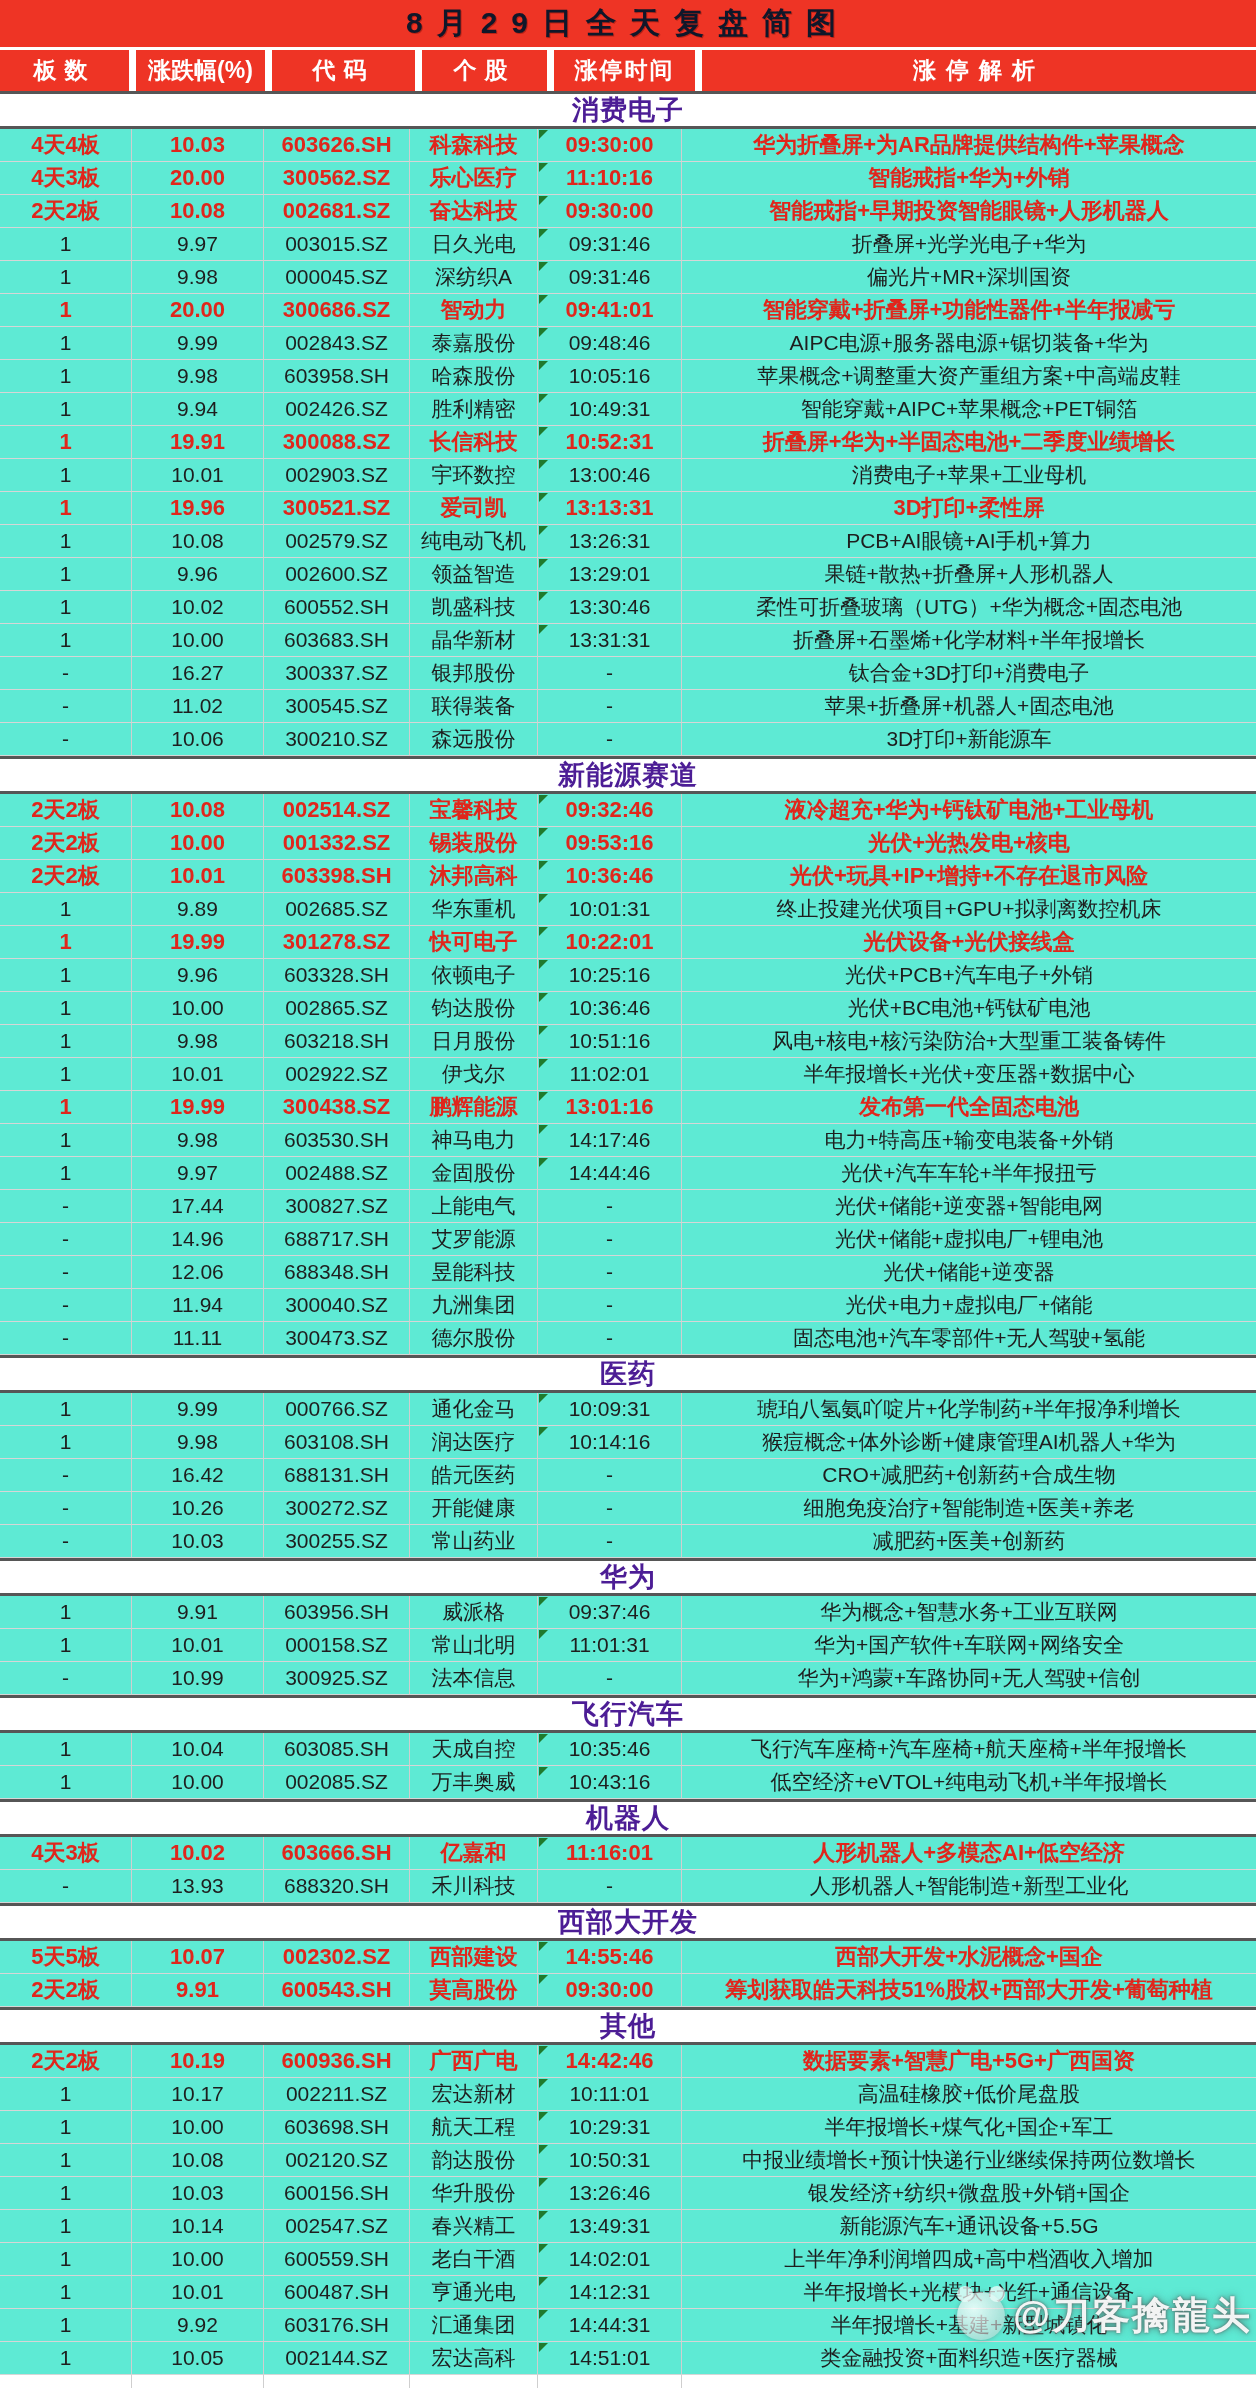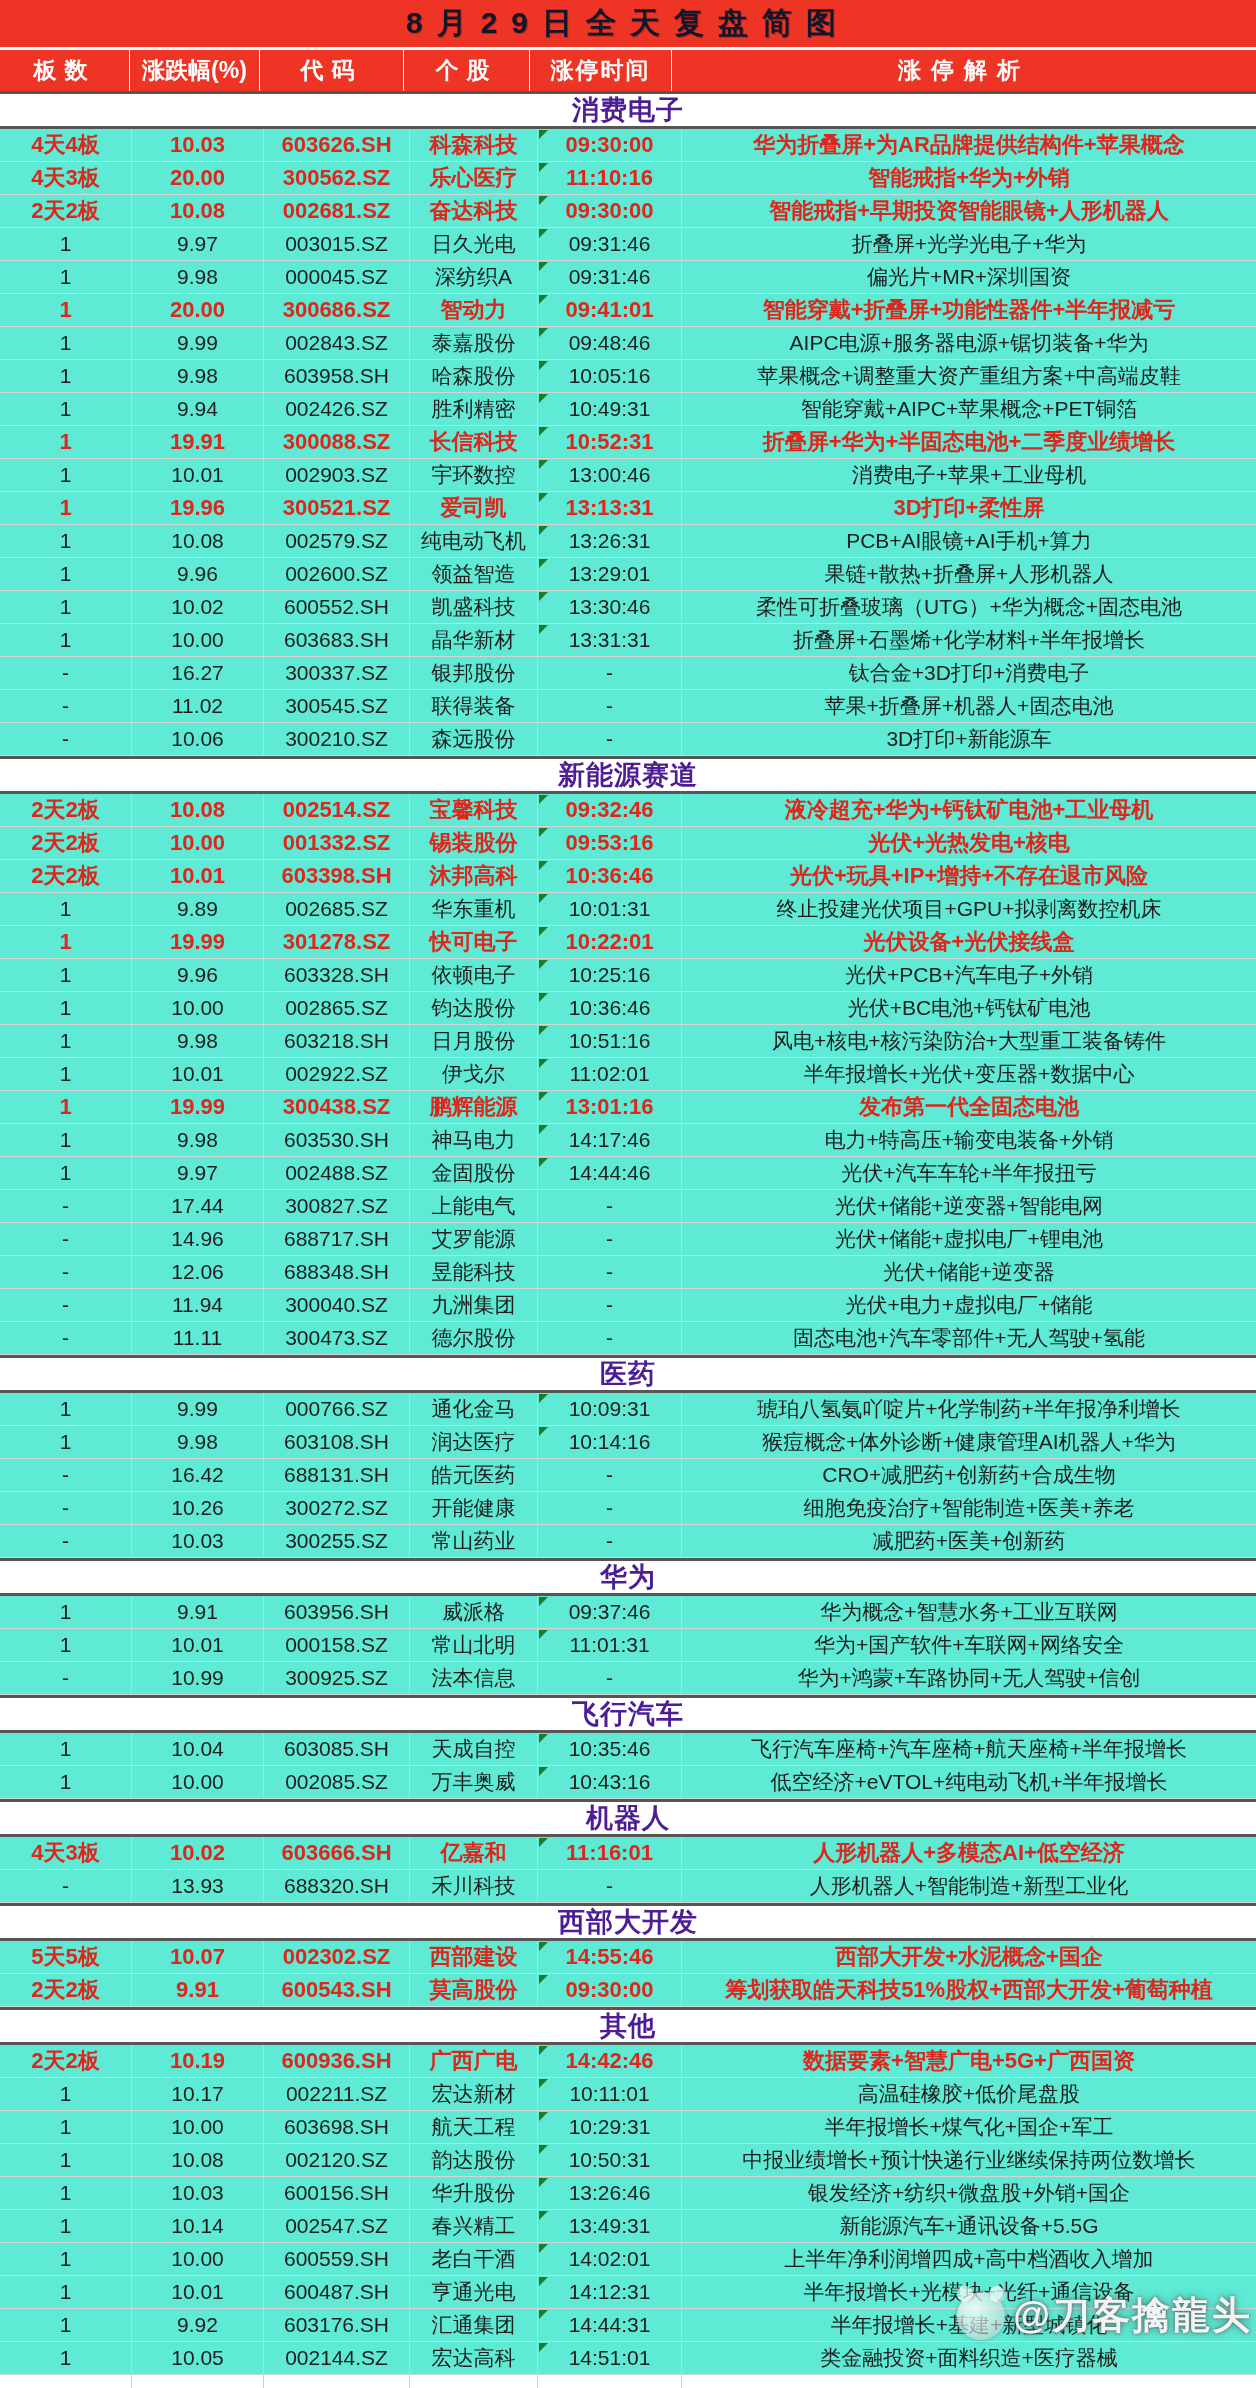--- a/index.html
+++ b/index.html
@@ -7,21 +7,21 @@
     width:1256px;height:2388px;position:relative;background:#ffffff;
     font-family:"Liberation Sans","DejaVu Sans",sans-serif;overflow:hidden;
   }
   
   .banner{
     height:47px;background:#ee3425;color:#0f172a;display:flex;align-items:center;justify-content:center;
     font-size:30px;font-weight:bold;letter-spacing:14px;border-bottom:3px solid #ffffff;
     text-shadow:1px 1px 0 rgba(140,20,10,.55);
   }
   
-  .colheader{height:41px;display:flex;gap:1px;background:#ffffff;}
+  .colheader{height:41px;display:flex;gap:7px;background:#ffffff;}
   .hcell{
     background:#ee3425;color:#ffffff;font-weight:bold;font-size:23px;
     display:flex;align-items:center;justify-content:center;white-space:nowrap;
   }
   .hc0{width:129px;letter-spacing:8px;}
   .hc1{width:129px;}
   .hc2{width:143px;letter-spacing:8px;}
   .hc3{width:125px;letter-spacing:8px;}
   .hc4{width:141px;letter-spacing:2px;}
   .hc5{flex:1;letter-spacing:10px;}

